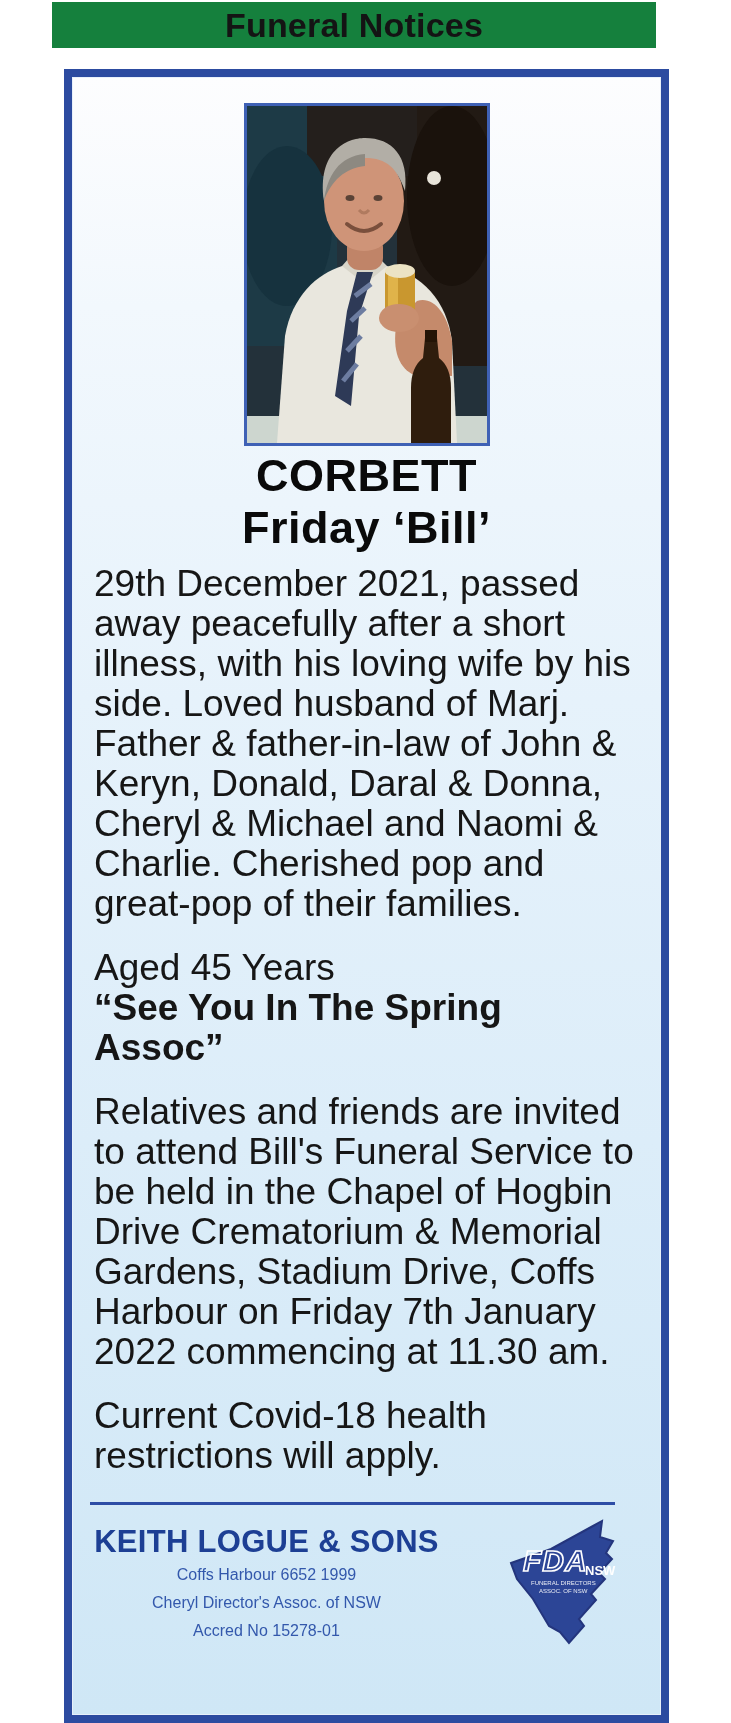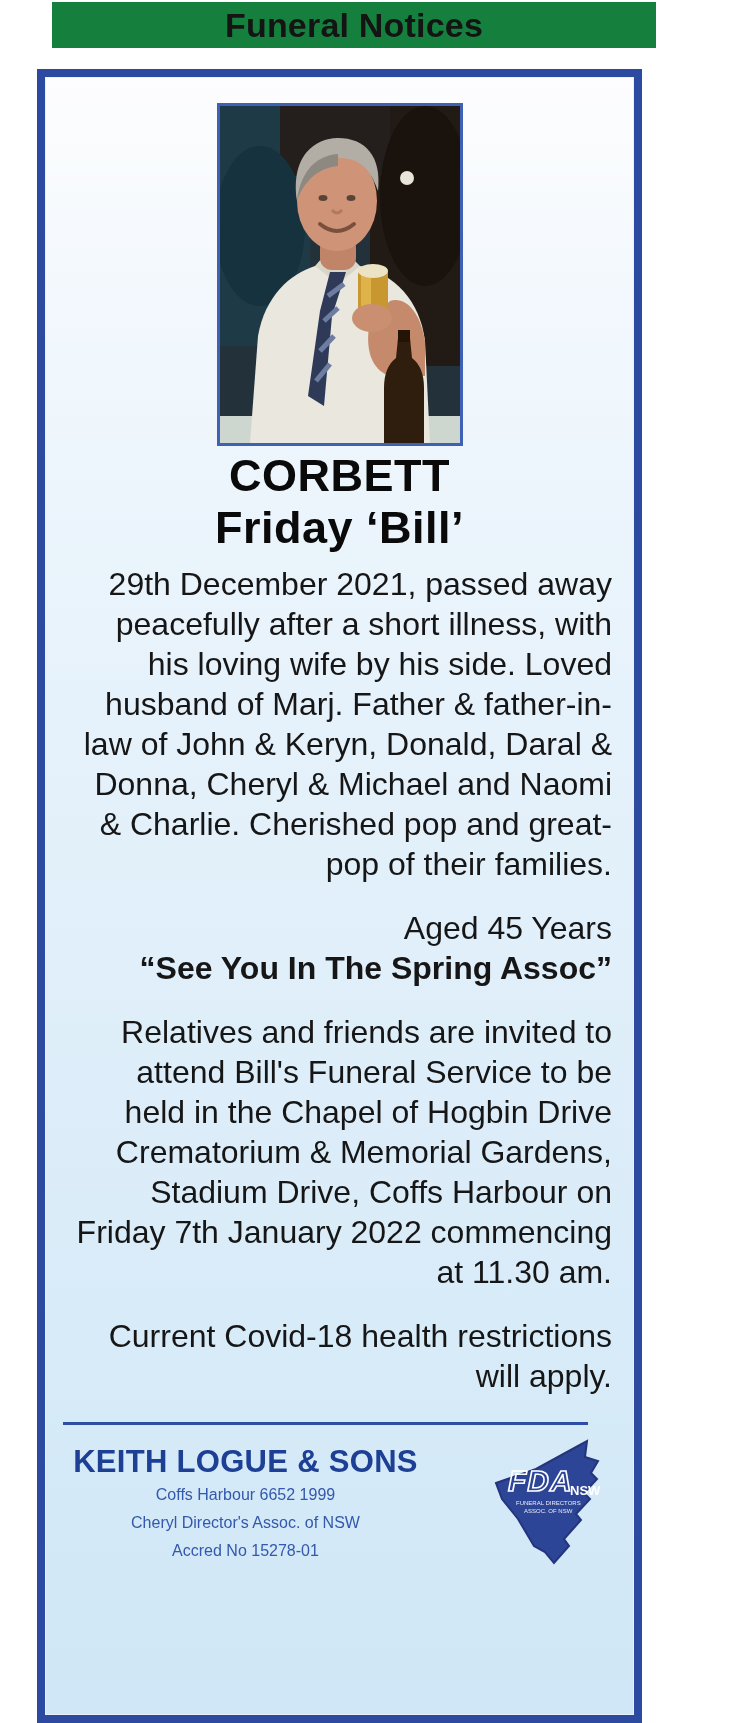--- a/index.html
+++ b/index.html
@@ -9,45 +9,45 @@
     -webkit-font-smoothing:antialiased;
   }
   .title-bar{
     margin:2px 8px 0 52px;width:604px;height:46px;background:#15803d;
     display:flex;align-items:center;justify-content:center;
   }
   .title-bar h1{
     margin:0;font-size:34px;font-weight:700;color:#141414;letter-spacing:.2px;
   }
   .card{
-    box-sizing:border-box;margin:21px 0 0 37px;width:605px;height:1654px;
+    box-sizing:border-box;margin:21px 0 0 64px;width:605px;height:1654px;
     border:8px solid #2c4ba0;overflow:hidden;
     background:linear-gradient(180deg,#fdfdfe 0%,#f2f8fd 14%,#e6f2fb 38%,#dcedf9 65%,#cfe7f6 100%);
     box-shadow:inset 0 0 0 1px #e8f0fa;
   }
   .photo-frame{
     margin:26px auto 4px auto;width:240px;height:337px;
     border:3px solid #3f61b5;background:#1c2b33;overflow:hidden;
   }
   .photo-frame svg{display:block;}
   .name{
     margin:0 0 10px 0;text-align:center;color:#0a0a0a;
     font-size:45px;line-height:52px;font-weight:700;letter-spacing:.5px;
   }
   .body-text{
-    margin:0 22px 24px 22px;text-align:right;color:#161616;
-    font-size:32px;line-height:40px;
+    margin:0 22px 24px 22px;text-align:left;color:#161616;
+    font-size:37px;line-height:40px;
   }
   .body-text.tight{margin-bottom:0;}
   .bold-line{font-weight:700;}
   .divider{
     height:0;border-top:3px solid #2d4da6;margin:26px 46px 12px 18px;
   }
   .footer{
-    display:flex;align-items:center;padding:2px 10px 0 8px;
+    display:flex;align-items:center;padding:2px 22px 0 8px;
   }
   .footer-text{
     width:440px;text-align:center;
   }
   .footer-company{
     margin:0;font-size:31px;line-height:38px;font-weight:700;color:#1d3f94;letter-spacing:.3px;
   }
   .footer-line{
     margin:0;font-size:16px;line-height:28px;color:#3358ac;
   }

